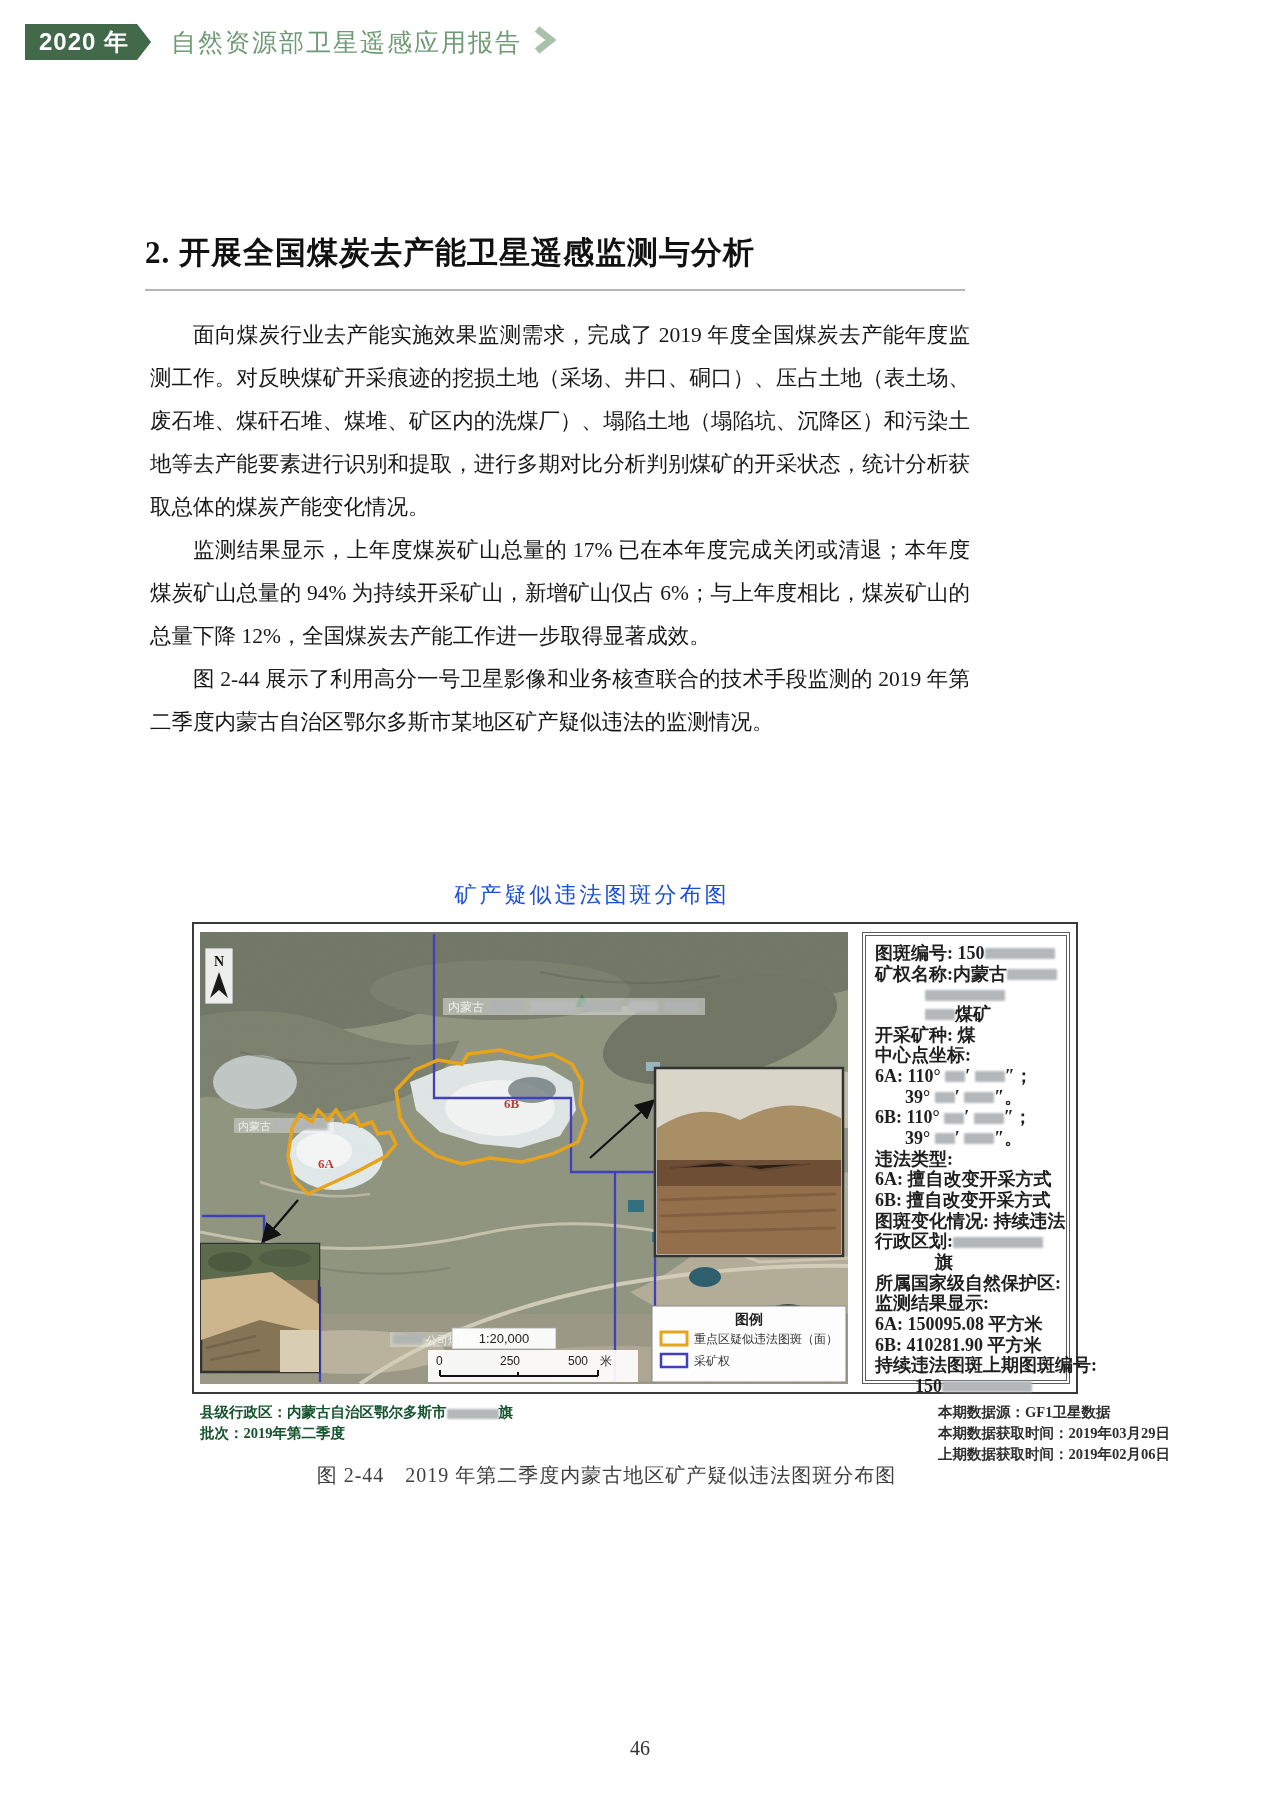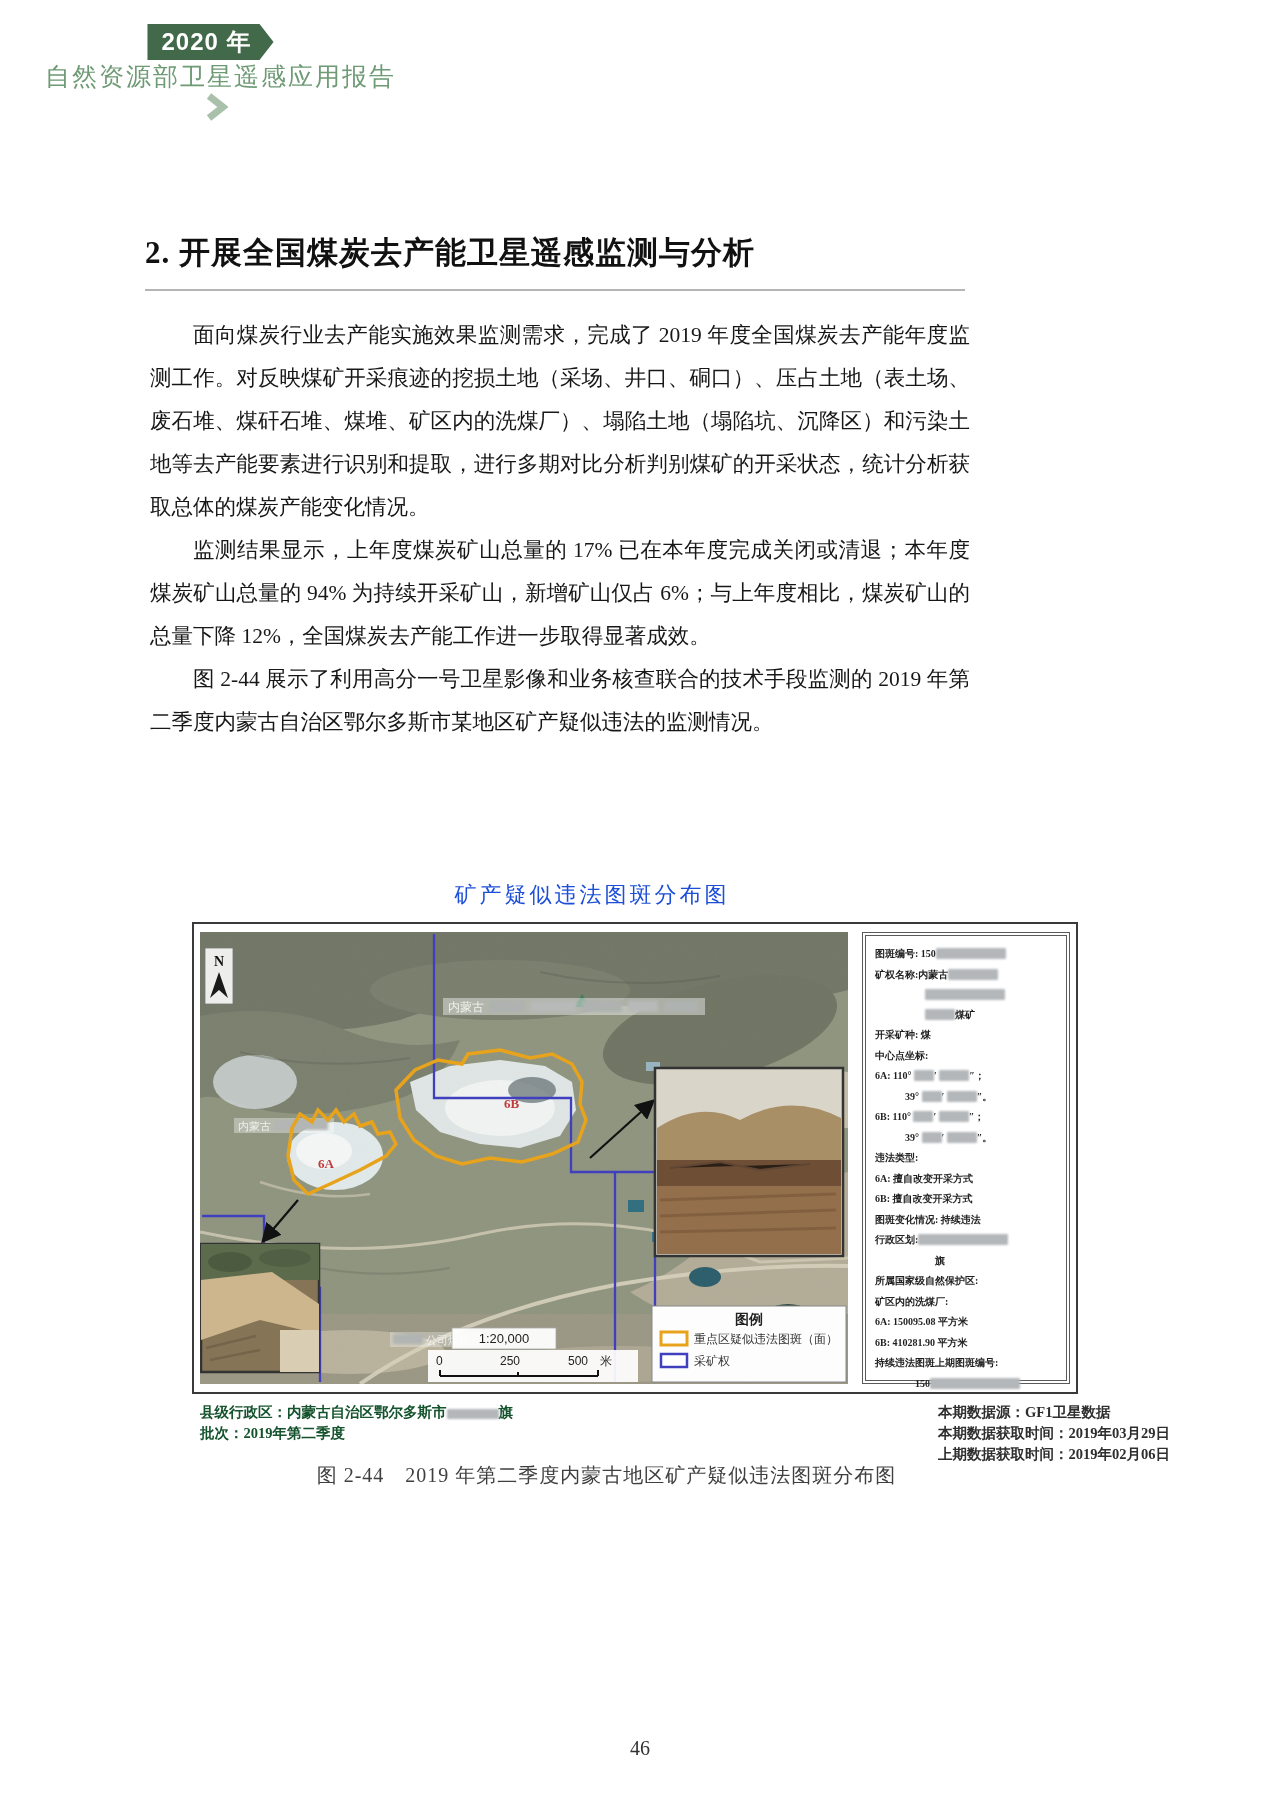--- a/index.html
+++ b/index.html
@@ -2,21 +2,21 @@
 <html lang="zh"><head>
 <meta charset="utf-8">
 <style>
   html,body{margin:0;padding:0;}
   body{
     width:1280px;height:1810px;position:relative;background:#ffffff;
     font-family:"Liberation Serif","DejaVu Serif",serif;color:#1c1c1c;
     overflow:hidden;
   }
   
-  .header{position:absolute;left:25px;top:24px;display:flex;align-items:center;flex-direction:column;}
+  .header{position:absolute;left:25px;top:24px;display:flex;align-items:center;}
   .badge{
     background:#42694a;color:#fff;font-family:"Liberation Sans","DejaVu Sans",sans-serif;
     font-weight:bold;font-size:24px;line-height:36px;padding:0 22px 0 14px;
     clip-path:polygon(0 0,calc(100% - 14px) 0,100% 50%,calc(100% - 14px) 100%,0 100%);
     letter-spacing:1px;
   }
   .header-title{
     margin-left:20px;color:#6e9a74;font-size:25px;letter-spacing:2px;
     font-family:"Liberation Sans","DejaVu Sans",sans-serif;
   }
@@ -43,21 +43,21 @@
     border:2px solid #3a3a3a;background:#fff;box-sizing:border-box;
   }
   .map-wrap{position:absolute;left:6px;top:8px;width:648px;height:452px;overflow:hidden;}
   .map-wrap svg{display:block;width:100%;height:100%;}
   .panel{
     position:absolute;right:6px;top:8px;width:208px;height:452px;box-sizing:border-box;
     border:1px solid #5a5a5a;padding:2px;background:#fff;
   }
   .panel-inner{
     border:1px solid #5a5a5a;height:100%;box-sizing:border-box;
-    padding:7px 8px 12px 9px;font-size:10px;line-height:19.6px;font-weight:600;color:#1f1f1f;
+    padding:7px 8px 12px 9px;font-size:18px;line-height:19.6px;font-weight:600;color:#1f1f1f;
   }
   .p-line{white-space:nowrap;}
   .p-line span{vertical-align:middle;}
   .redact{
     display:inline-block;height:11px;background:#b4b7ba;border-radius:1px;
     filter:blur(1.3px);
   }
   .pad{display:inline-block;height:1px;}
   
   .fig-footer-left{
@@ -255,21 +255,21 @@
         <div class="p-line"><span class="pad" style="width: 30px;"></span><span>39° </span><span class="redact" style="width: 20px;"></span><span>′ </span><span class="redact" style="width: 30px;"></span><span>″。</span></div>
         <div class="p-line"><span>6B: 110° </span><span class="redact" style="width: 20px;"></span><span>′ </span><span class="redact" style="width: 30px;"></span><span>″；</span></div>
         <div class="p-line"><span class="pad" style="width: 30px;"></span><span>39° </span><span class="redact" style="width: 20px;"></span><span>′ </span><span class="redact" style="width: 30px;"></span><span>″。</span></div>
         <div class="p-line"><span>违法类型:</span></div>
         <div class="p-line"><span>6A: 擅自改变开采方式</span></div>
         <div class="p-line"><span>6B: 擅自改变开采方式</span></div>
         <div class="p-line"><span>图斑变化情况: 持续违法</span></div>
         <div class="p-line"><span>行政区划:</span><span class="redact" style="width: 90px;"></span></div>
         <div class="p-line"><span class="pad" style="width: 60px;"></span><span>旗</span></div>
         <div class="p-line"><span>所属国家级自然保护区:</span></div>
-        <div class="p-line"><span>矿区内的洗煤厂:</span></div>
+        <div class="p-line"><span>监测结果显示:</span></div>
         <div class="p-line"><span>6A: 150095.08 平方米</span></div>
         <div class="p-line"><span>6B: 410281.90 平方米</span></div>
         <div class="p-line"><span>持续违法图斑上期图斑编号:</span></div>
         <div class="p-line"><span class="pad" style="width: 40px;"></span><span>150</span><span class="redact" style="width: 90px;"></span></div>
       </div>
   </div>
 </div>
 
 <div class="fig-footer-left">
   <div>

